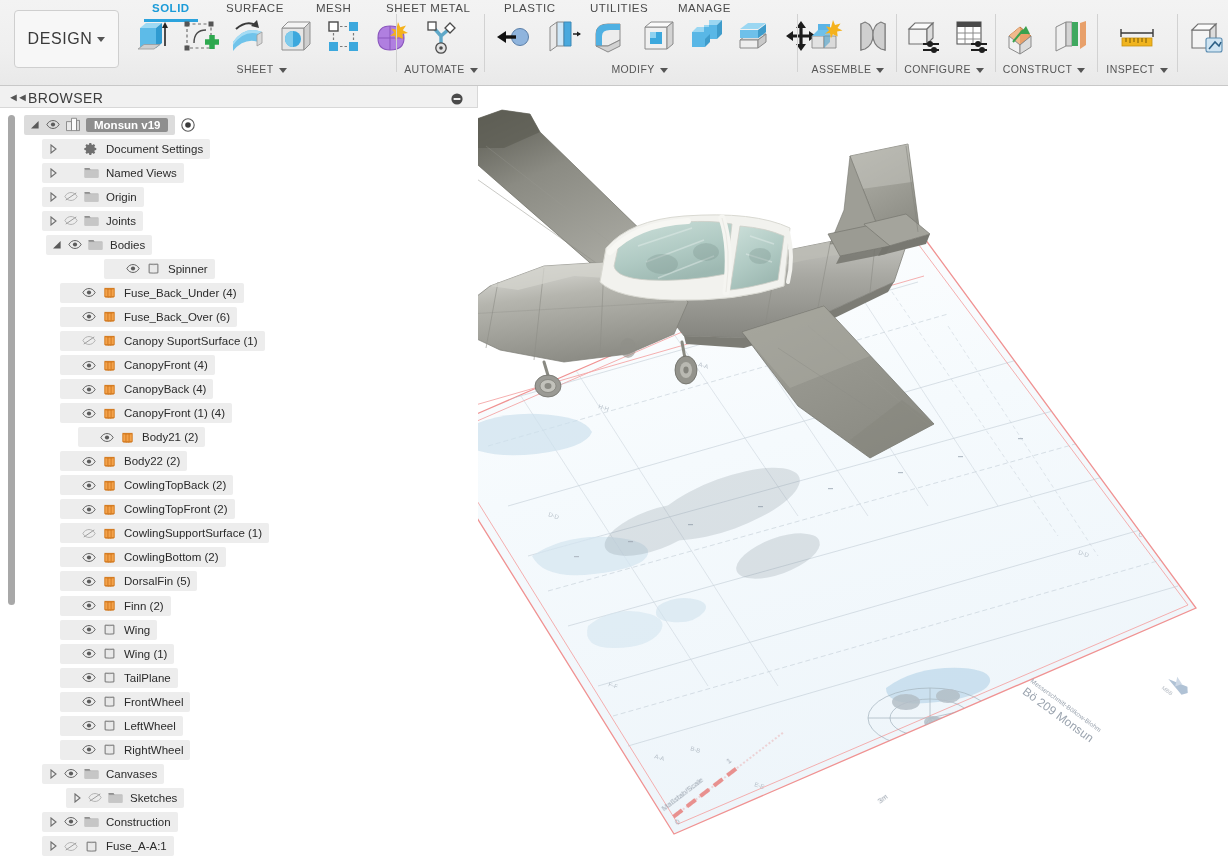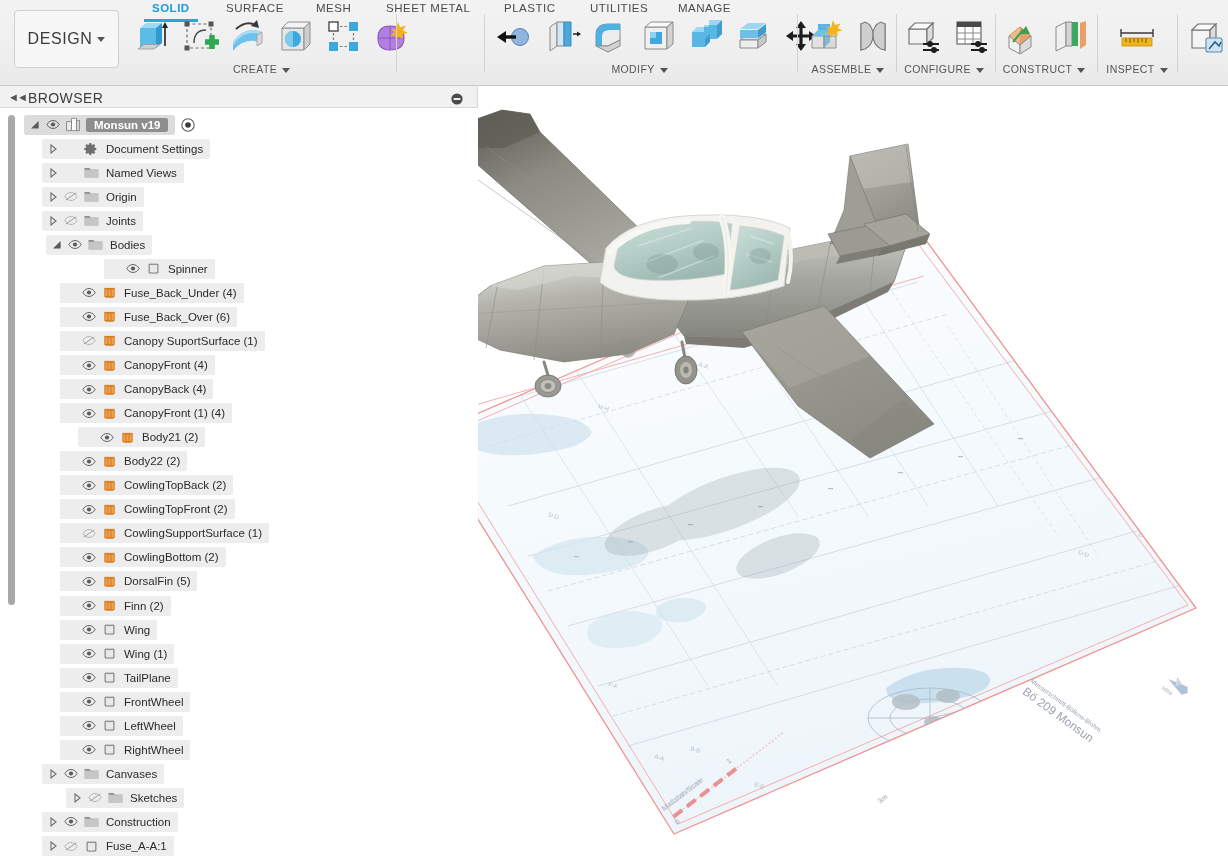--- a/index.html
+++ b/index.html
@@ -168,25 +168,39 @@
 
         <span class="ico">
           <svg width="44" height="44" viewBox="0 0 44 44">
             <path d="M8 22 Q8 10 20 10 Q34 10 34 22 Q34 34 20 34 Q8 34 8 22 Z" fill="#b07fe0"></path>
             <path d="M8 22 Q8 10 20 10 Q34 10 34 22 Q34 34 20 34 Q8 34 8 22 Z" fill="none" stroke="#8a56bd" stroke-width="1.1"></path>
             <path d="M20 10 L20 34 M8 22 L34 22" stroke="#8a56bd" stroke-width="1"></path>
             <path d="M28 6 l2.2 5.2 L36 9.5 l-3.2 4.8 L38 17 l-5.6 1 L33 23 l-5-2.3 L26 25 l-1-5.6 L20 20 l4.3-3.4 L21 12.5 l5.3 1.3 Z" fill="#f5b21c"></path>
           </svg>
         </span>
       </div>
-      <div class="grp-title"><span>CREATE</span><span class="caret"></span></div>
+      <div class="grp-title"><span>SHEET</span><span class="caret"></span></div>
     </div>
 
     <div class="sep" style="left:396px;"></div>
 
+    <div class="grp" style="left:404px;width:74px;">
+      <div class="grp-icons" style="justify-content:center;">
+        <span class="ico">
+          <svg width="44" height="44" viewBox="0 0 44 44">
+            <path d="M14 11 L22 20 L30 13 M22 20 L22 30" fill="none" stroke="#5fa8c8" stroke-width="3.4" stroke-linecap="round"></path>
+            <rect x="9" y="6" width="8" height="8" fill="#fff" stroke="#4a4a4a" stroke-width="1.3"></rect>
+            <path d="M31 7 l5 5 l-5 5 l-5 -5 Z" fill="#fff" stroke="#4a4a4a" stroke-width="1.3"></path>
+            <circle cx="22" cy="32" r="5.2" fill="#e3e3e3" stroke="#4a4a4a" stroke-width="1.3"></circle>
+            <circle cx="22" cy="32" r="1.8" fill="#4a4a4a"></circle>
+          </svg>
+        </span>
+      </div>
+      <div class="grp-title"><span>AUTOMATE</span><span class="caret"></span></div>
+    </div>
 
     <div class="sep" style="left:484px;"></div>
 
     <div class="grp" style="left:492px;width:295px;">
       <div class="grp-icons">
         <span class="ico">
           <svg width="44" height="44" viewBox="0 0 44 44">
             <circle cx="28" cy="21" r="8.5" fill="#8fb4dd" stroke="#5b7fa8" stroke-width="1"></circle>
             <path d="M24 21 h-16" stroke="#111" stroke-width="3.4"></path>
             <path d="M5 21 l9 -6 v12 Z" fill="#111"></path>

